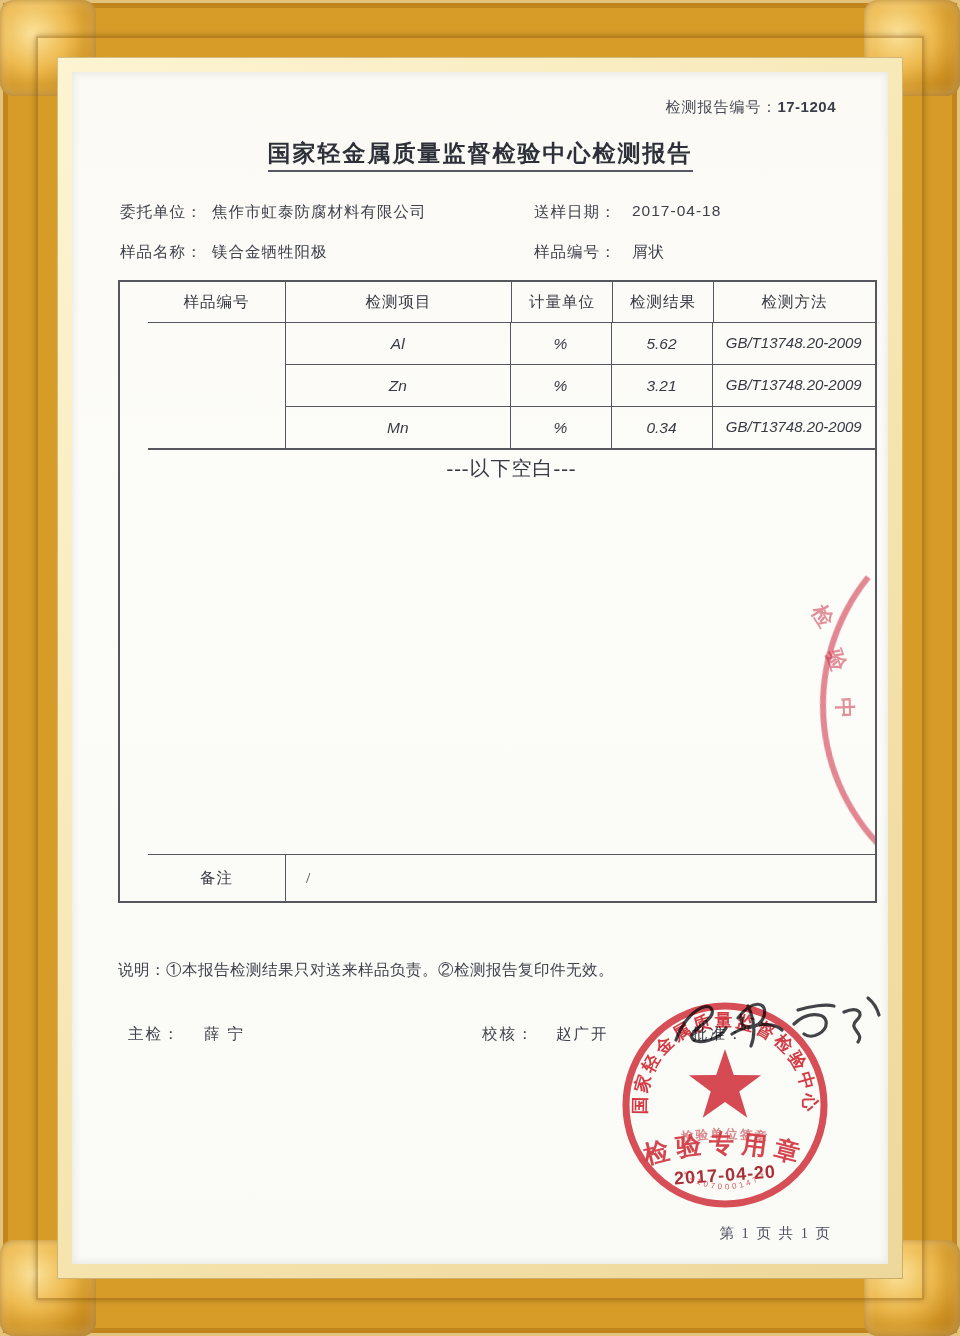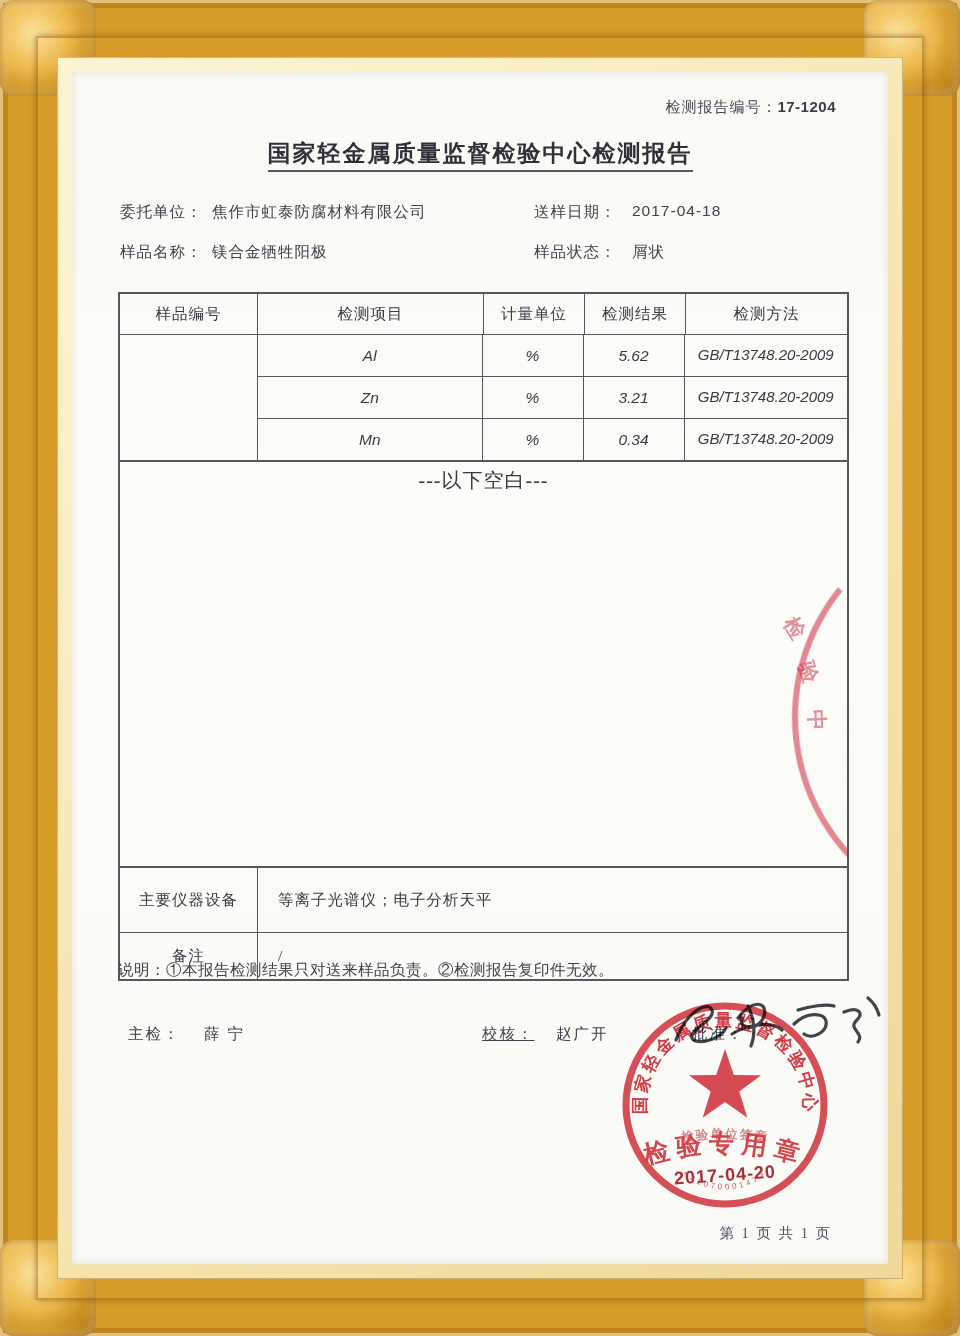--- a/index.html
+++ b/index.html
@@ -47,23 +47,23 @@
     font-size:23px;font-weight:700;letter-spacing:2px;color:#2e3039;
   }
   .title span{border-bottom:2px solid #565864;padding-bottom:4px;margin-top:28px;}
   .meta{position:absolute;left:0;width:100%;font-size:15.5px;color:#3f414b;}
   .meta .lab{position:absolute;letter-spacing:1px;}
   .meta .val{position:absolute;letter-spacing:1px;}
   .row1{top:130px;} .row2{top:170px;}
   .p-l-lab{left:48px;} .p-l-val{left:140px;} .p-r-lab{left:462px;} .p-r-val{left:560px;}
   
   .tbl{
-    position:absolute;left:46px;top:220px;width:727px;
+    position:absolute;left:46px;top:208px;width:727px;
     border:2px solid #55565e;overflow:hidden;
-    font-size:15.5px;color:#383a43;
+    font-size:15.5px;color:#383a43;padding-left:28px;
   }
   .hrow{display:flex;height:40px;align-items:center;text-align:center;letter-spacing:1px;}
   .hcell{display:flex;align-items:center;justify-content:center;height:100%;}
   .bL{border-left:1.5px solid #55565e;}
   .w1{width:137px;} .w2{width:225px;} .w3{width:100px;} .w4{width:100px;} .w5{flex:1;}
   .databand{display:flex;border-top:1.5px solid #55565e;}
   .sampleno-cell{width:137px;border-right:1.5px solid #55565e;}
   .dataright{flex:1;}
   .drow{display:flex;height:41px;align-items:center;text-align:center;font-style:italic;}
   .drow + .drow{border-top:1.5px solid #55565e;}
@@ -84,21 +84,21 @@
   .g2{left:678px;top:196px;transform:rotate(72deg);}
   .g3{left:686px;top:244px;transform:rotate(88deg);}
   .instr{display:flex;border-top:2px solid #55565e;height:64px;align-items:stretch;}
   .instr .lab, .rem .lab{width:137px;display:flex;align-items:center;justify-content:center;border-right:1.5px solid #55565e;letter-spacing:1px;}
   .instr .val, .rem .val{flex:1;display:flex;align-items:center;padding-left:20px;letter-spacing:1px;}
   .rem{display:flex;border-top:1.5px solid #55565e;height:46px;align-items:stretch;}
   
   .notes{position:absolute;left:46px;top:888px;font-size:15.5px;letter-spacing:.5px;color:#3f414b;}
   .sig{position:absolute;left:0;top:952px;width:100%;font-size:15.5px;color:#3f414b;}
   .sig span{position:absolute;letter-spacing:2px;}
-  .s1{left:56px;} .s2{left:132px;letter-spacing:6px;} .s3{left:410px;text-decoration:underline;} .s4{left:484px;} .s5{left:620px;}
+  .s1{left:56px;} .s2{left:132px;letter-spacing:6px;} .s3{left:410px;} .s4{left:484px;} .s5{left:620px;}
   .pageno{position:absolute;right:56px;top:1152px;font-size:14.5px;letter-spacing:2px;color:#4c5060;}
   
   .stamp{position:absolute;left:547px;top:927px;width:212px;height:212px;mix-blend-mode:multiply;opacity:.95;}
   .autograph{position:absolute;left:596px;top:916px;width:218px;height:84px;mix-blend-mode:multiply;}
 </style>
 </head>
 <body>
 
 <div class="frame-outer"></div>
 <div class="frame-edge-hi"></div>
@@ -121,21 +121,21 @@
 
   <div class="meta row1">
     <span class="lab p-l-lab">委托单位：</span>
     <span class="val p-l-val">焦作市虹泰防腐材料有限公司</span>
     <span class="lab p-r-lab">送样日期：</span>
     <span class="val p-r-val num">2017-04-18</span>
   </div>
   <div class="meta row2">
     <span class="lab p-l-lab">样品名称：</span>
     <span class="val p-l-val">镁合金牺牲阳极</span>
-    <span class="lab p-r-lab">样品状态：</span>
+    <span class="lab p-r-lab">样品编号：</span>
     <span class="val p-r-val">屑状</span>
   </div>
 
   <div class="tbl">
     <div class="hrow">
       <div class="hcell w1">样品编号</div>
       <div class="hcell w2 bL">检测项目</div>
       <div class="hcell w3 bL">计量单位</div>
       <div class="hcell w4 bL">检测结果</div>
       <div class="hcell w5 bL">检测方法</div>
@@ -163,24 +163,20 @@
         </div>
       </div>
     </div>
     <div class="blank">
       <div class="blank-note">---以下空白---</div>
       <div class="ghost-arc"></div>
       <span class="ghost-ch g1">检</span>
       <span class="ghost-ch g2">验</span>
       <span class="ghost-ch g3">中</span>
     </div>
-    <div class="instr">
-      <div class="lab">主要仪器设备</div>
-      <div class="val">等离子光谱仪；电子分析天平</div>
-    </div>
     <div class="rem">
       <div class="lab">备注</div>
       <div class="val">/</div>
     </div>
   </div>
 
   <div class="notes">说明：①本报告检测结果只对送来样品负责。②检测报告复印件无效。</div>
 
   <div class="sig">
     <span class="s1">主检：</span>

